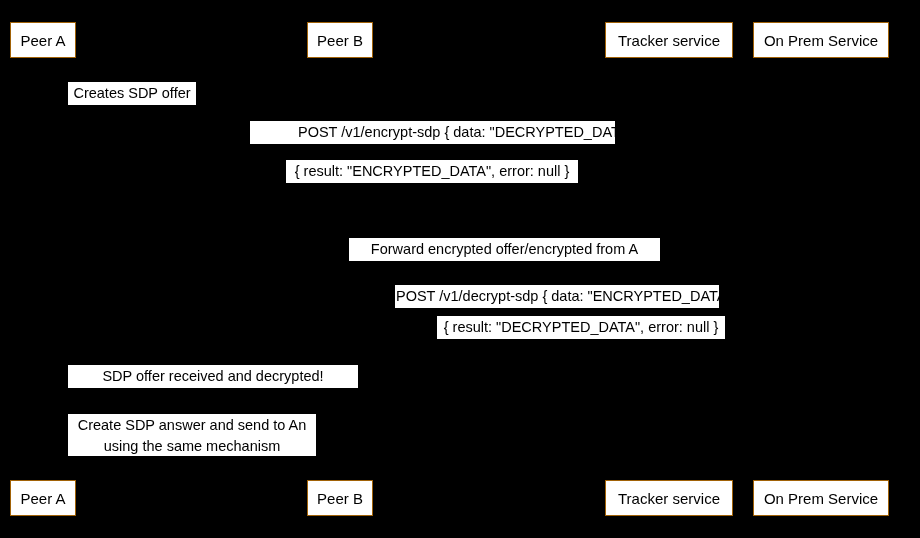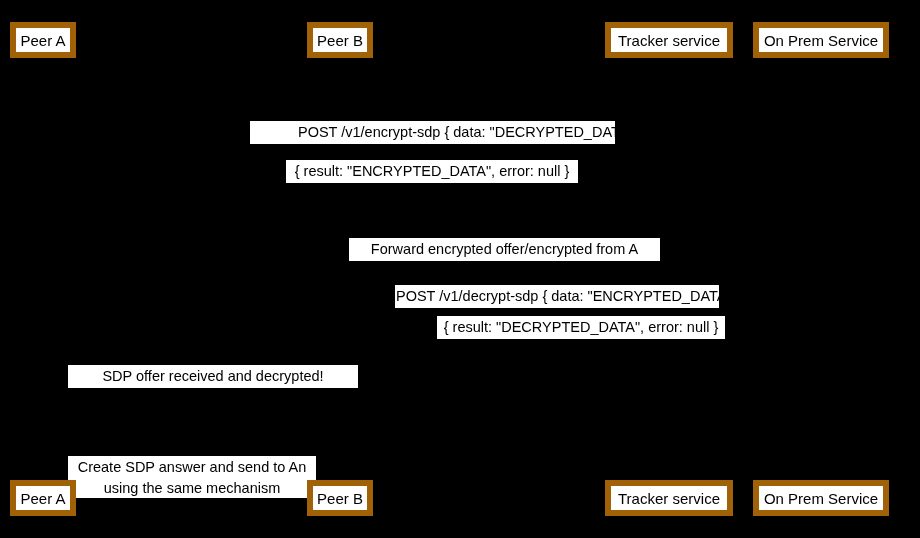--- a/index.html
+++ b/index.html
@@ -23,21 +23,21 @@
     width: 920px;
     height: 538px;
     background: #000000;
   }
 
   
   .participant {
     position: absolute;
     background: #ffffff;
     color: #000000;
-    border: 6px solid #a16207;
+    border: 1px solid #a16207;
     box-sizing: border-box;
     display: flex;
     align-items: center;
     justify-content: center;
     font-size: 15px;
     line-height: 1;
     white-space: nowrap;
     height: 36px;
   }
 
@@ -99,20 +99,23 @@
   </div>
 
   <div class="arrow" style="left:43px;  top:106px; width:40px;"></div>
   <div class="arrow" style="left:43px;  top:145px; width:778px;"></div>
   <div class="arrow" style="left:43px;  top:184px; width:778px;"></div>
   <div class="arrow" style="left:43px;  top:223px; width:626px;"></div>
   <div class="arrow" style="left:340px; top:262px; width:329px;"></div>
   <div class="arrow" style="left:340px; top:301px; width:481px;"></div>
   <div class="arrow" style="left:340px; top:340px; width:481px;"></div>
 
+  <div class="msg-label" style="left:68px;  top:82px;  width:128px;">
+    <span>Creates SDP offer</span>
+  </div>
 
   <div class="msg-label" style="left:250px; top:121px; width:365px;padding-left:48px;">
     <span>POST /v1/encrypt-sdp { data: "DECRYPTED_DATA" }</span>
   </div>
 
   <div class="msg-label" style="left:286px; top:160px; width:292px;">
     <span>{ result: "ENCRYPTED_DATA", error: null }</span>
   </div>
 
 
@@ -125,21 +128,21 @@
   </div>
 
   <div class="msg-label" style="left:437px; top:316px; width:288px;">
     <span>{ result: "DECRYPTED_DATA", error: null }</span>
   </div>
 
   <div class="msg-label" style="left:68px;  top:365px; width:290px;">
     <span>SDP offer received and decrypted!</span>
   </div>
 
-  <div class="msg-label two-line" style="left:68px; top:414px; width:248px; height:42px;margin-top:42px;">
+  <div class="msg-label two-line" style="left:68px; top:414px; width:248px; height:42px;">
     <div>Create SDP answer and send to An</div>
     <div>using the same mechanism</div>
   </div>
 
   <div class="participant" style="left:10px;  top:480px; width:66px;">
     <span>Peer A</span>
   </div>
   <div class="participant" style="left:307px; top:480px; width:66px;">
     <span>Peer B</span>
   </div>

